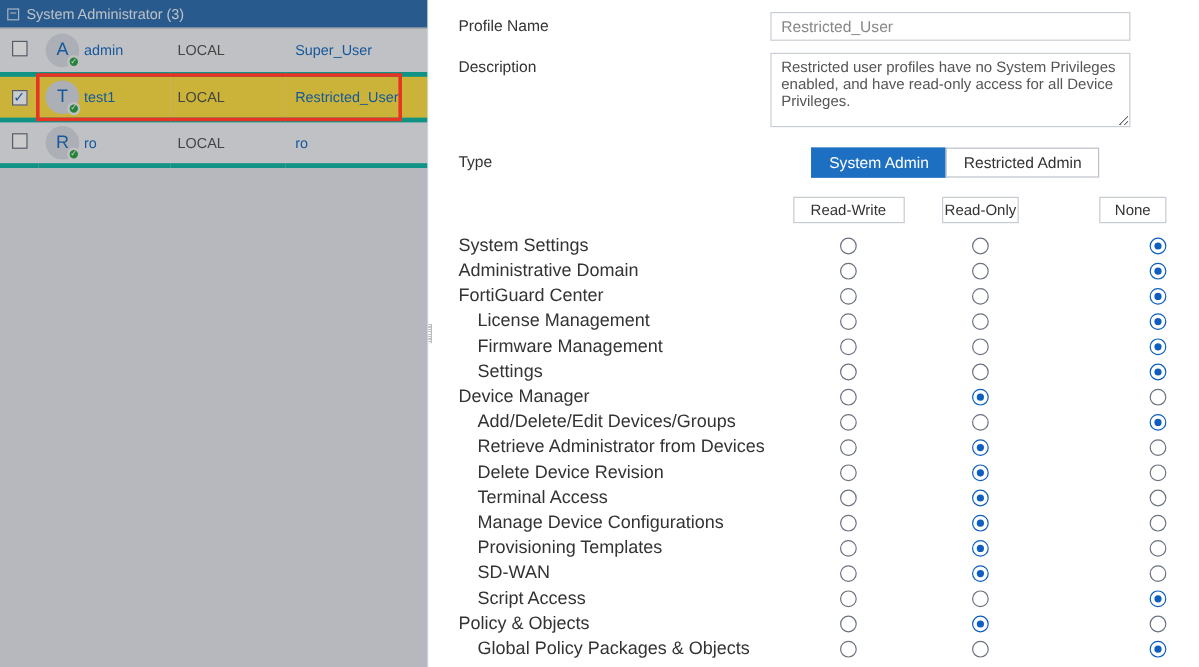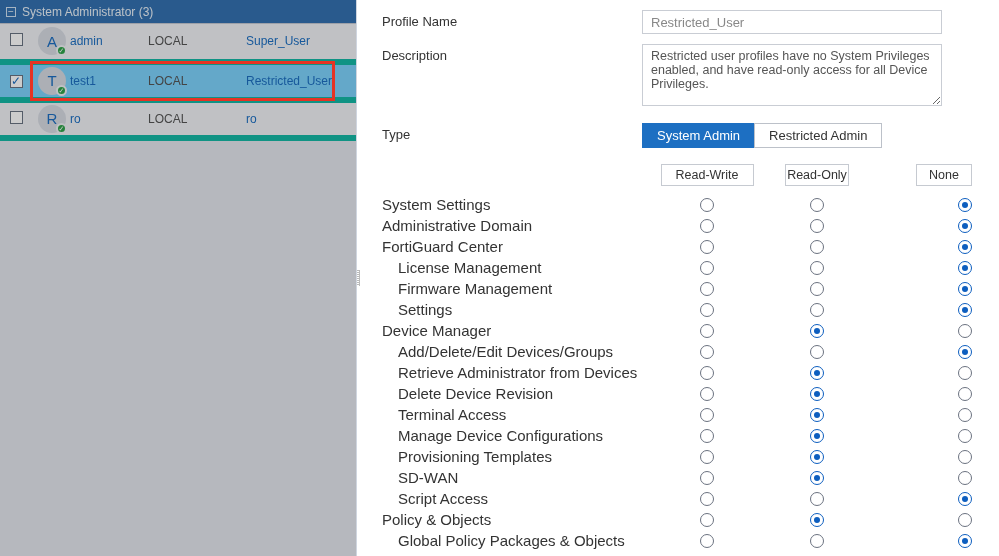--- a/index.html
+++ b/index.html
@@ -42,27 +42,27 @@
     .collapse-icon {
       width: 10px; height: 10px;
       border: 1px solid #cfe1f3;
       display: inline-flex; align-items: center; justify-content: center;
       margin-right: 6px;
       font-size: 10px; line-height: 1;
     }
     .admin-table { width: 100%; border-collapse: collapse; }
     .admin-table td {
       border-top: 1px solid #c5cad4;
-      border-bottom: 6px solid #14b8a6;
+      border-bottom: 4px solid #14b8a6;
       height: 38px;
       vertical-align: middle;
       background: #f0f2f6;
       font-size: 12px;
     }
-    .admin-table tr.selected td { background: #7dd3fc; }
+    .admin-table tr.selected td { background: #fde047; }
     .admin-table td.chk { width: 32px; text-align: center; }
     .admin-table td.user { width: 110px; padding-left: 6px; }
     .admin-table td.auth { width: 96px; padding-left: 6px; color: #555; }
     .admin-table td.profile { padding-left: 8px; color: #1d6fc2; }
     .chkbox {
       width: 13px; height: 13px; border: 1px solid #6a7482; display: inline-block; background: #fff;
     }
     .chkbox.checked::after {
       content: "✓"; color: #1d6fc2; font-size: 12px; line-height: 0.9; display:block;
     }
@@ -124,21 +124,21 @@
       width: 300px; height: 24px;
       border: 1px solid #c9cdd4; padding: 2px 8px;
       font-size: 13px; color: #888;
     }
     .textarea {
       width: 300px; height: 62px;
       border: 1px solid #c9cdd4; padding: 4px 8px;
       font-size: 12.5px; color: #555; resize: both;
       font-family: inherit;
     }
-    .type-toggle { display: flex; }
+    .type-toggle { display: flex; margin-left: 34px; }
     .type-toggle .seg {
       border: 1px solid #bcc1c9;
       padding: 4px 14px; font-size: 13px;
       cursor: pointer;
     }
     .type-toggle .seg.active {
       background: #1d6fc2; color: #fff; border-color: #1d6fc2;
     }
     .type-toggle .seg:first-child { border-right: none; }
 

